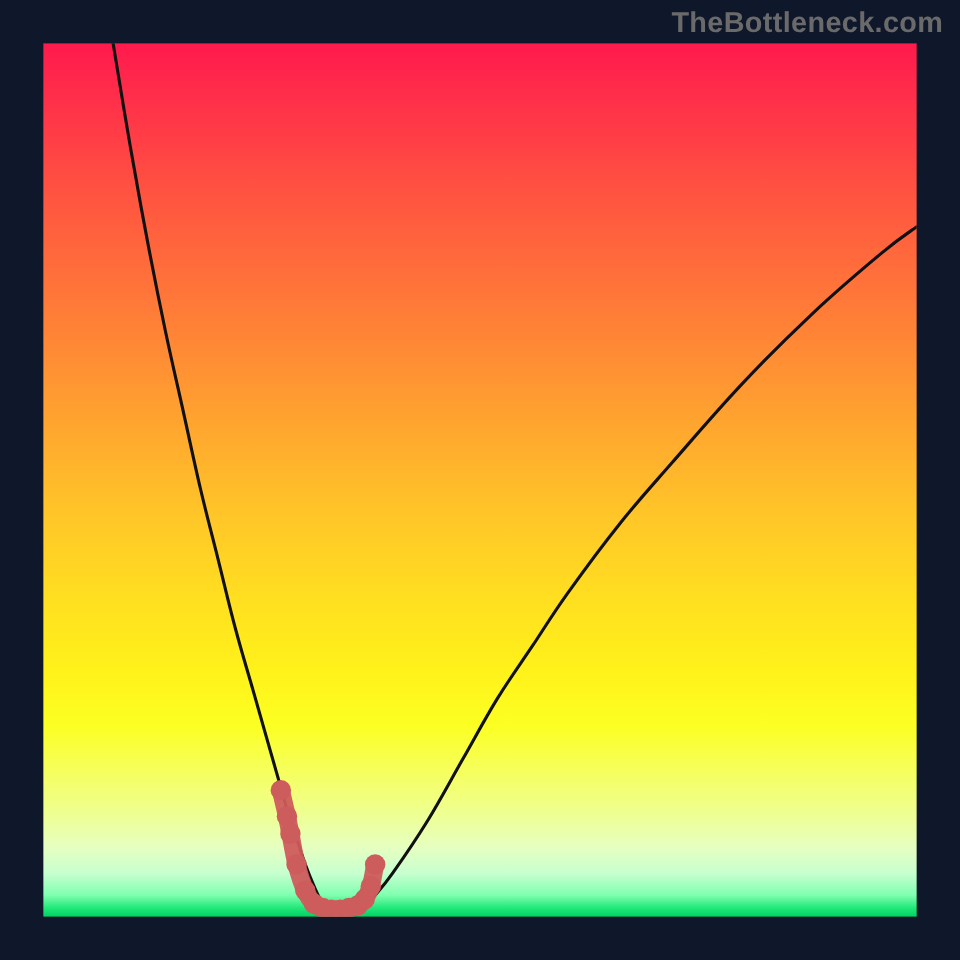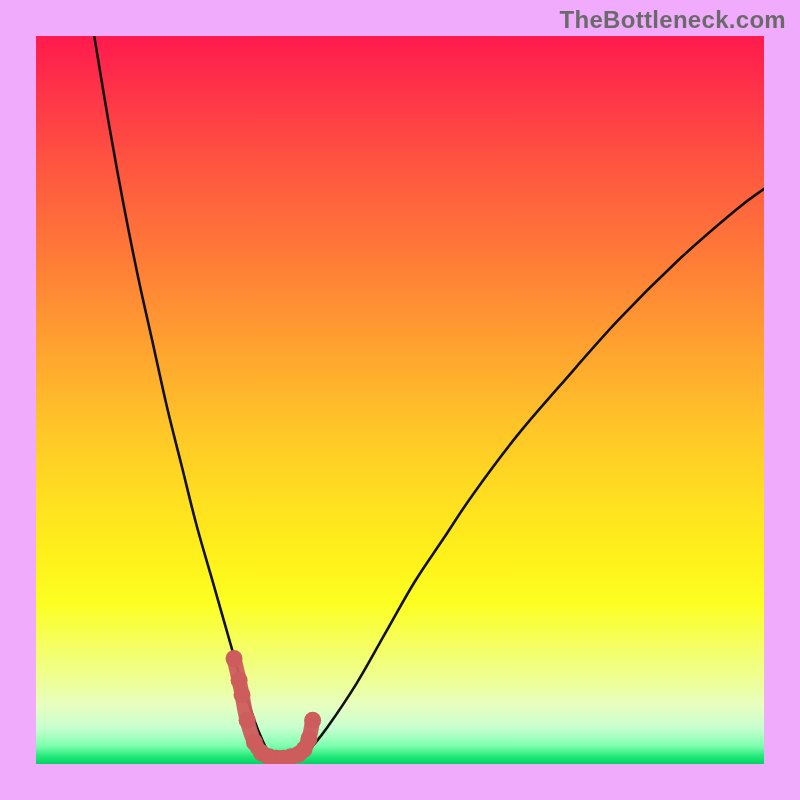--- a/index.html
+++ b/index.html
@@ -10,21 +10,21 @@
     overflow: hidden;
     background: #000;
     font-family: Arial, Helvetica, sans-serif;
   }
   .frame {
     position: absolute;
     top: 0;
     left: 0;
     width: 800px;
     height: 800px;
-    background: #f0abfc;
+    background: #0f172a;
   }
   .plot-area {
     position: absolute;
     top: 36px;
     left: 36px;
     width: 728px;
     height: 728px;
     overflow: hidden;
   }
   .gradient {

